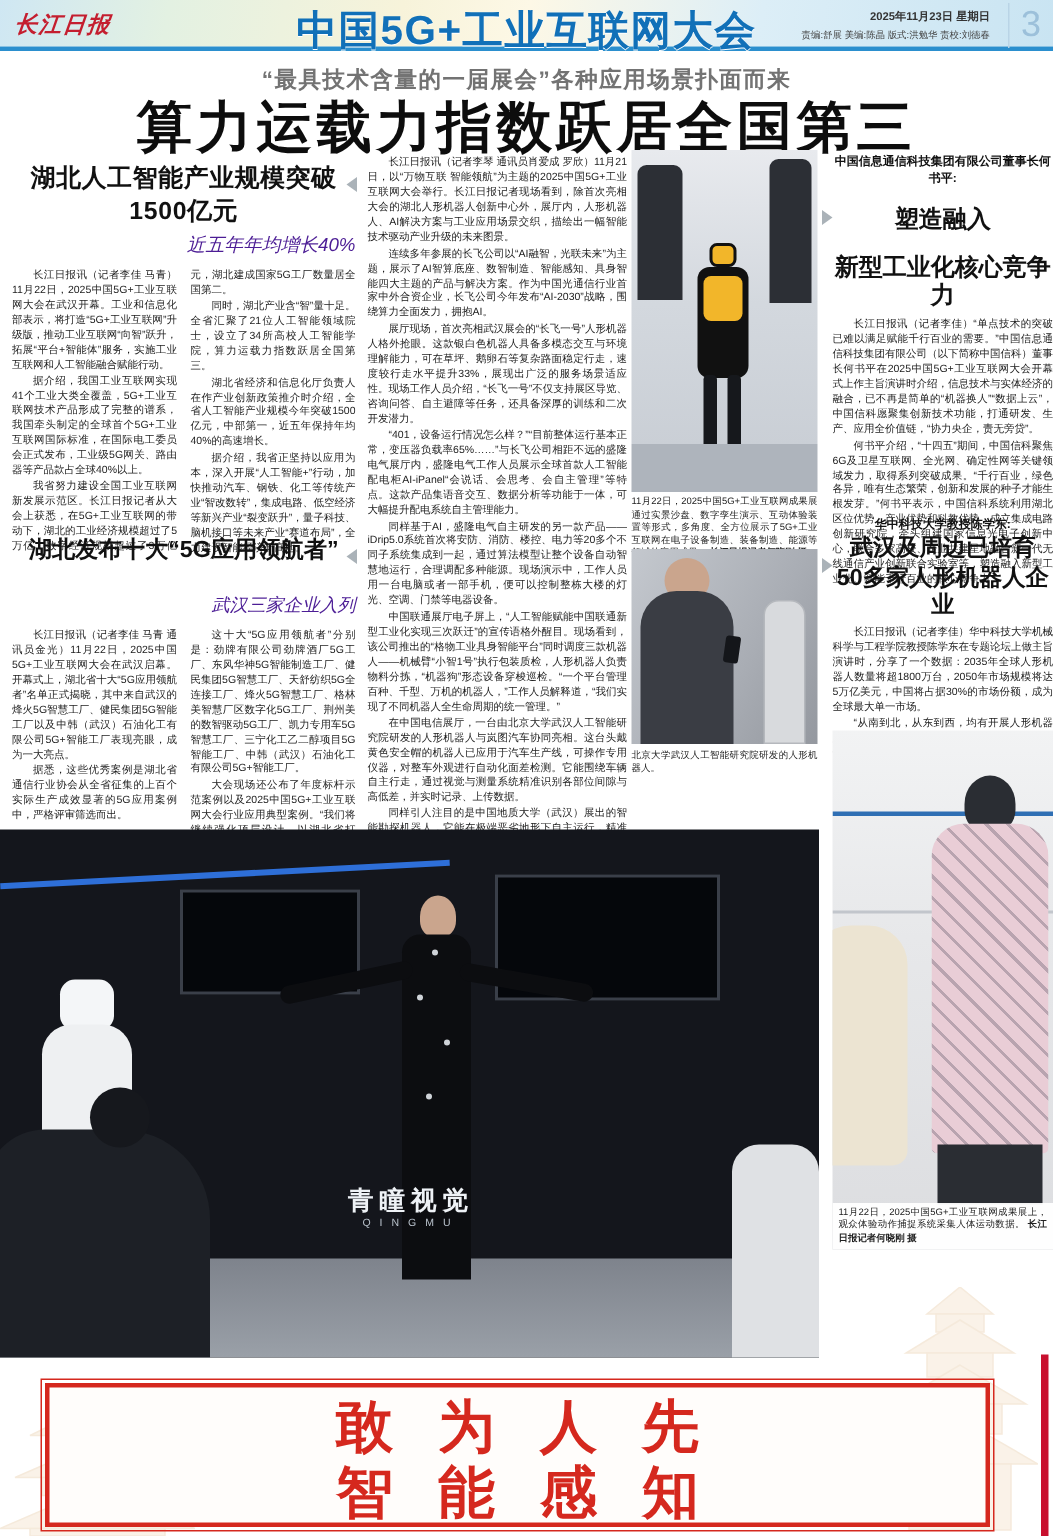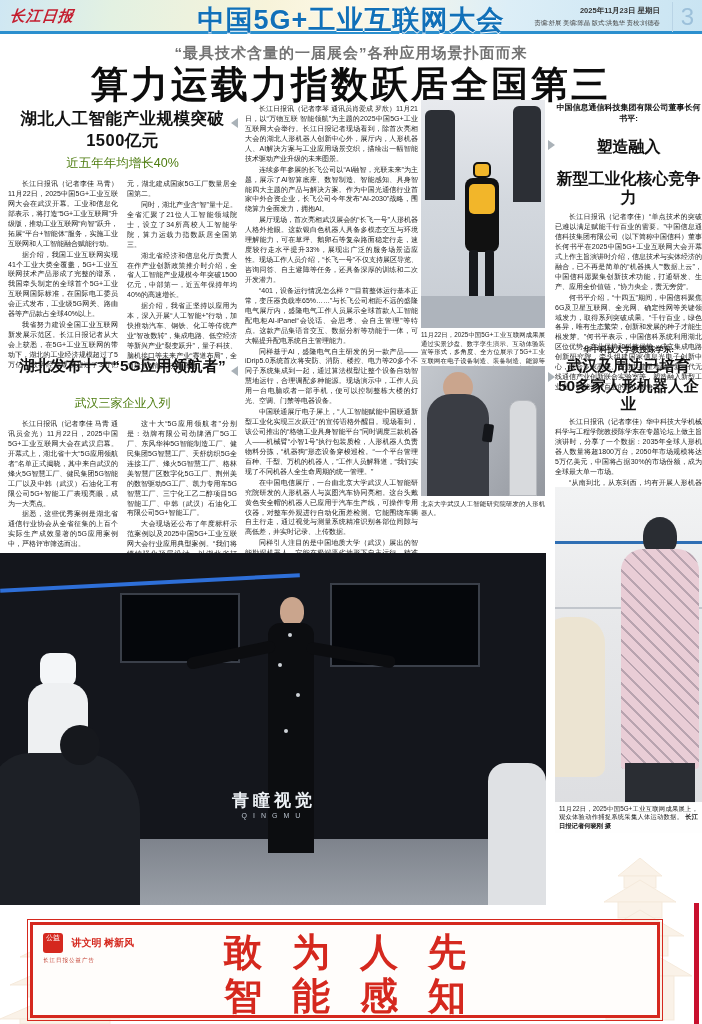--- a/index.html
+++ b/index.html
@@ -19,21 +19,21 @@
   .mast-date { font-size:7.5px; font-weight:bold; }
   .mast-staff { font-size:6.3px; margin-top:3px; color:#444; }
   .page-num { position:absolute; right:8px; top:2px; font-size:24px; color:#9cc0da; border-left:1px solid #b9d4e6; padding-left:8px; line-height:30px; }
 
   
   .kicker { position:absolute; left:0; top:44px; width:702px; text-align:center; font-size:15px; color:#737373; font-weight:bold; letter-spacing:1px; }
   .headline { position:absolute; left:0; top:60px; width:702px; text-align:center; font-size:37px; font-weight:900; color:#0d0d0d; letter-spacing:3px; }
 
   
   .atitle { text-align:center; font-weight:900; color:#111; }
-  .asub { text-align:center; color:#4d7c0f; }
+  .asub { text-align:right; color:#4c1d95;font-style:italic; }
   .body-2col { column-count:2; column-gap:9px; overflow:hidden; }
   .bp { font-size:7px; line-height:1.42; text-align:justify; text-indent:2em; color:#1c1c1c; margin-bottom:1px; }
   .tri { position:absolute; width:0; height:0; border-top:5px solid transparent; border-bottom:5px solid transparent; }
   .tri-left { border-right:7px solid #aab2b8; }
   .tri-right { border-left:7px solid #aab2b8; }
 
   
   .artA { position:absolute; left:8px; top:108px; width:229px; }
   .artA .atitle { font-size:16.5px; letter-spacing:0.5px; }
   .artA .asub { font-size:12.5px; margin-top:3px; }
@@ -277,24 +277,19 @@
       <rect x="30" y="44" width="44" height="16"></rect>
       <polygon points="52,52 8,78 96,78"></polygon>
       <rect x="24" y="78" width="56" height="20"></rect>
       <polygon points="52,88 0,118 104,118"></polygon>
       <rect x="18" y="118" width="68" height="44"></rect>
     </g>
   </svg>
   <div class="red-stripe"></div>
 
   <div class="psa-box">
-    <div class="psa-seal-wrap">
-      <span class="seal">公益</span>
-      <span class="seal-text">讲文明 树新风</span>
-      <div class="seal-sub">长江日报公益广告</div>
-    </div>
     <div class="psa-lines">
       <div class="psa-line">敢为人先</div>
       <div class="psa-line">智能感知</div>
     </div>
   </div>
 
 </div>
 
 </body></html>

